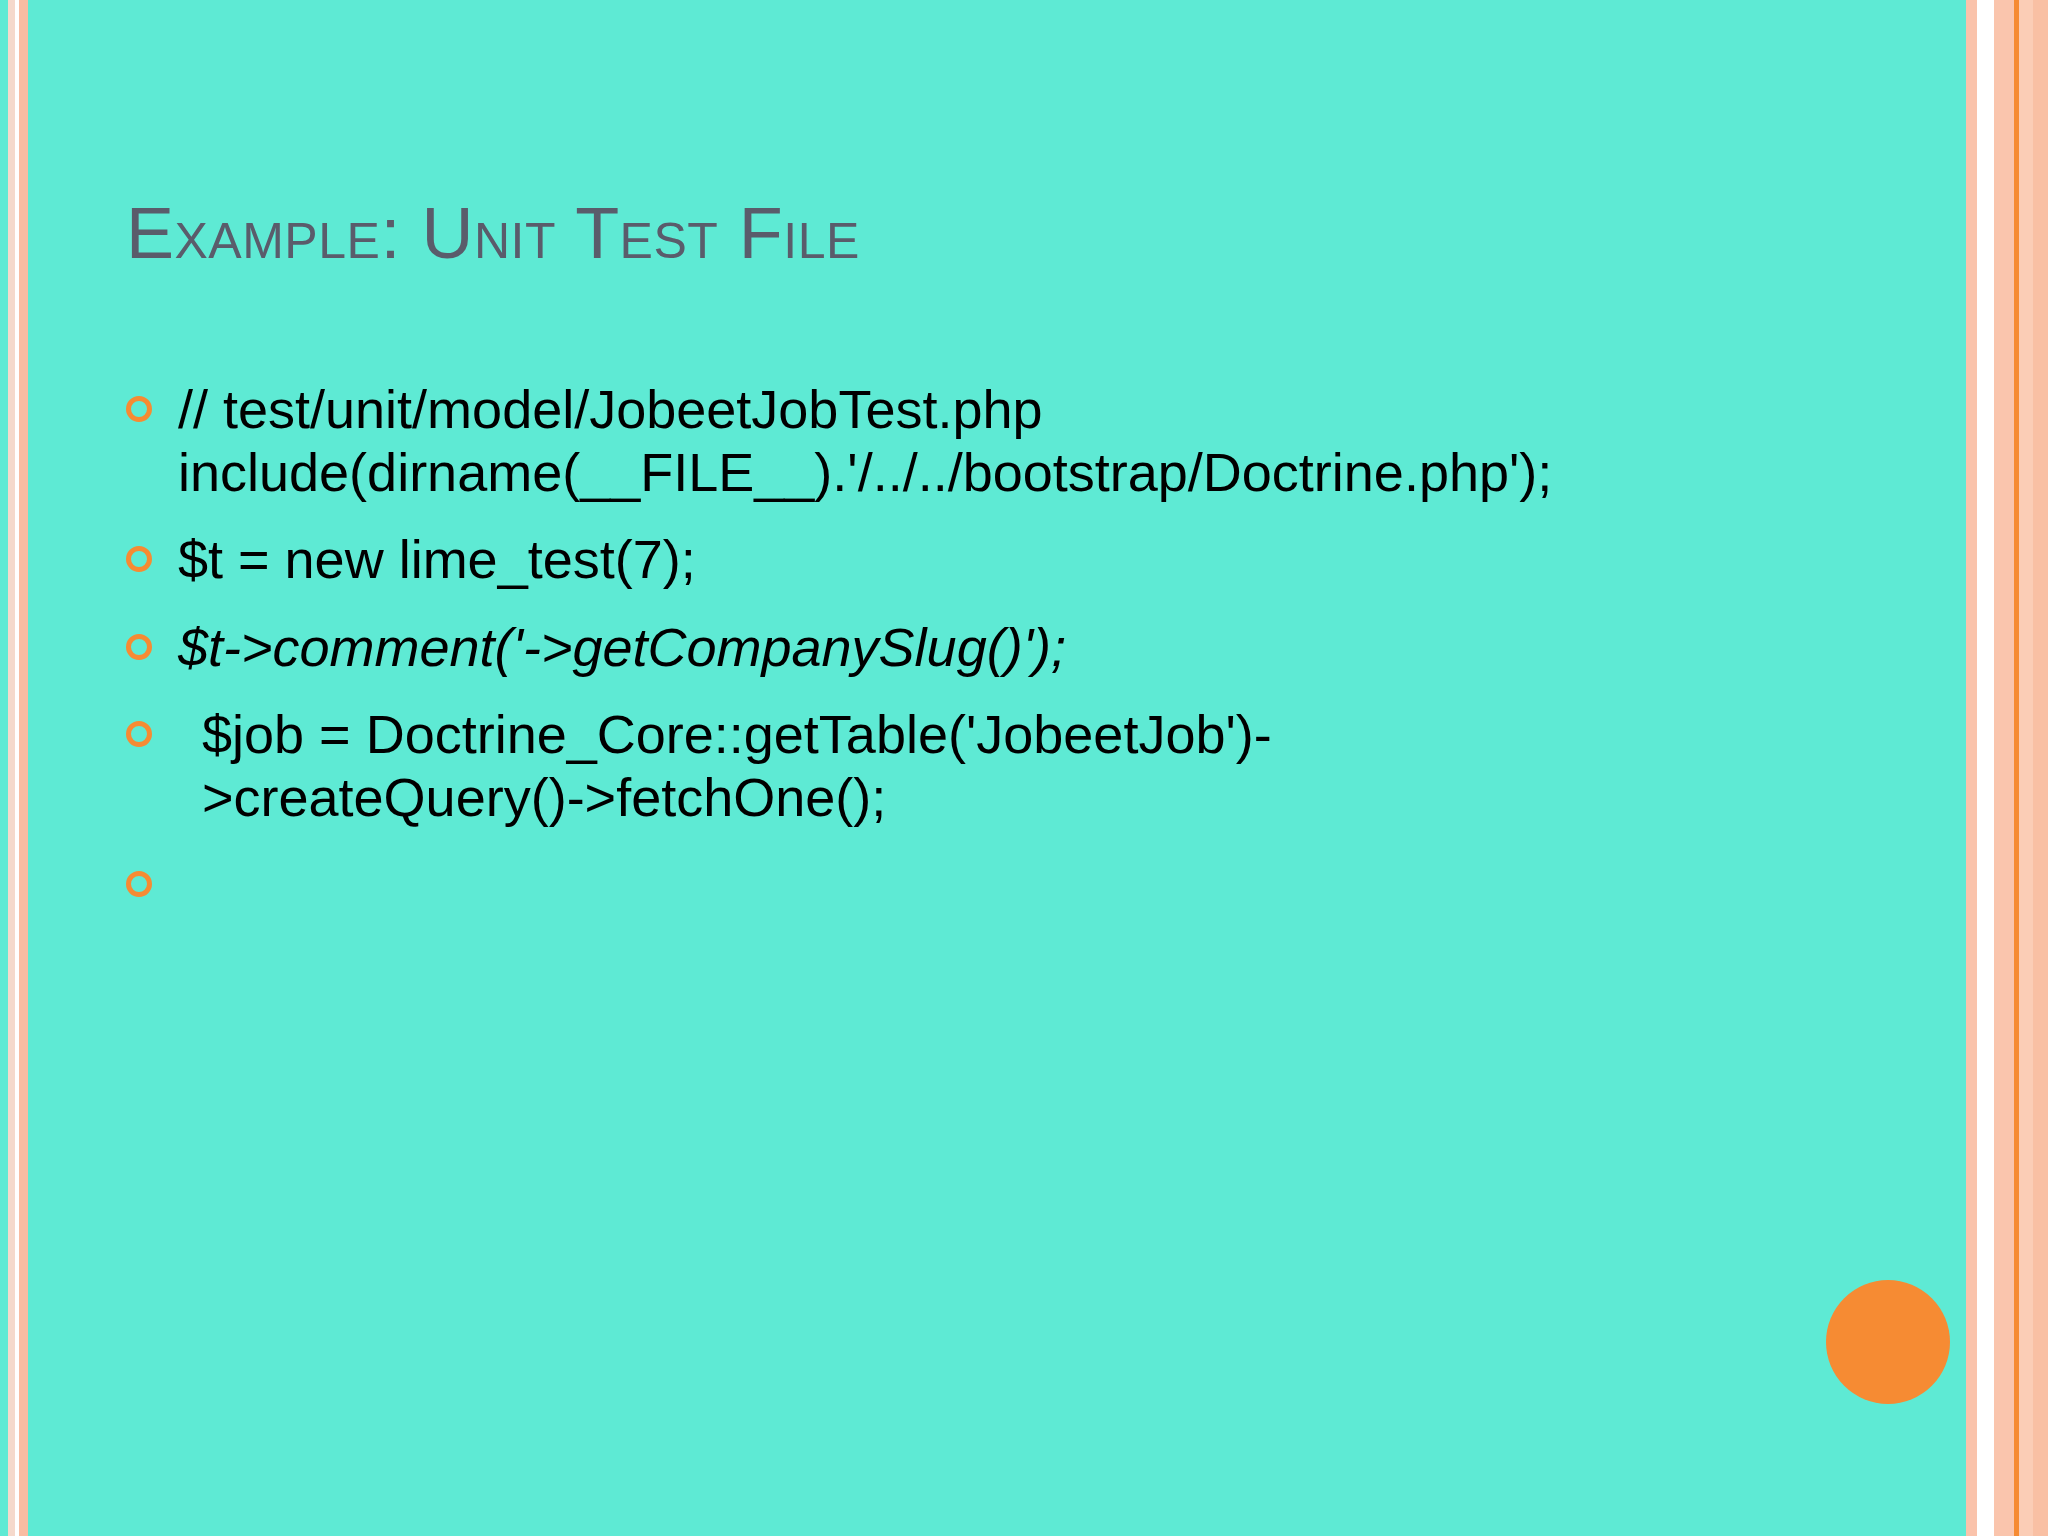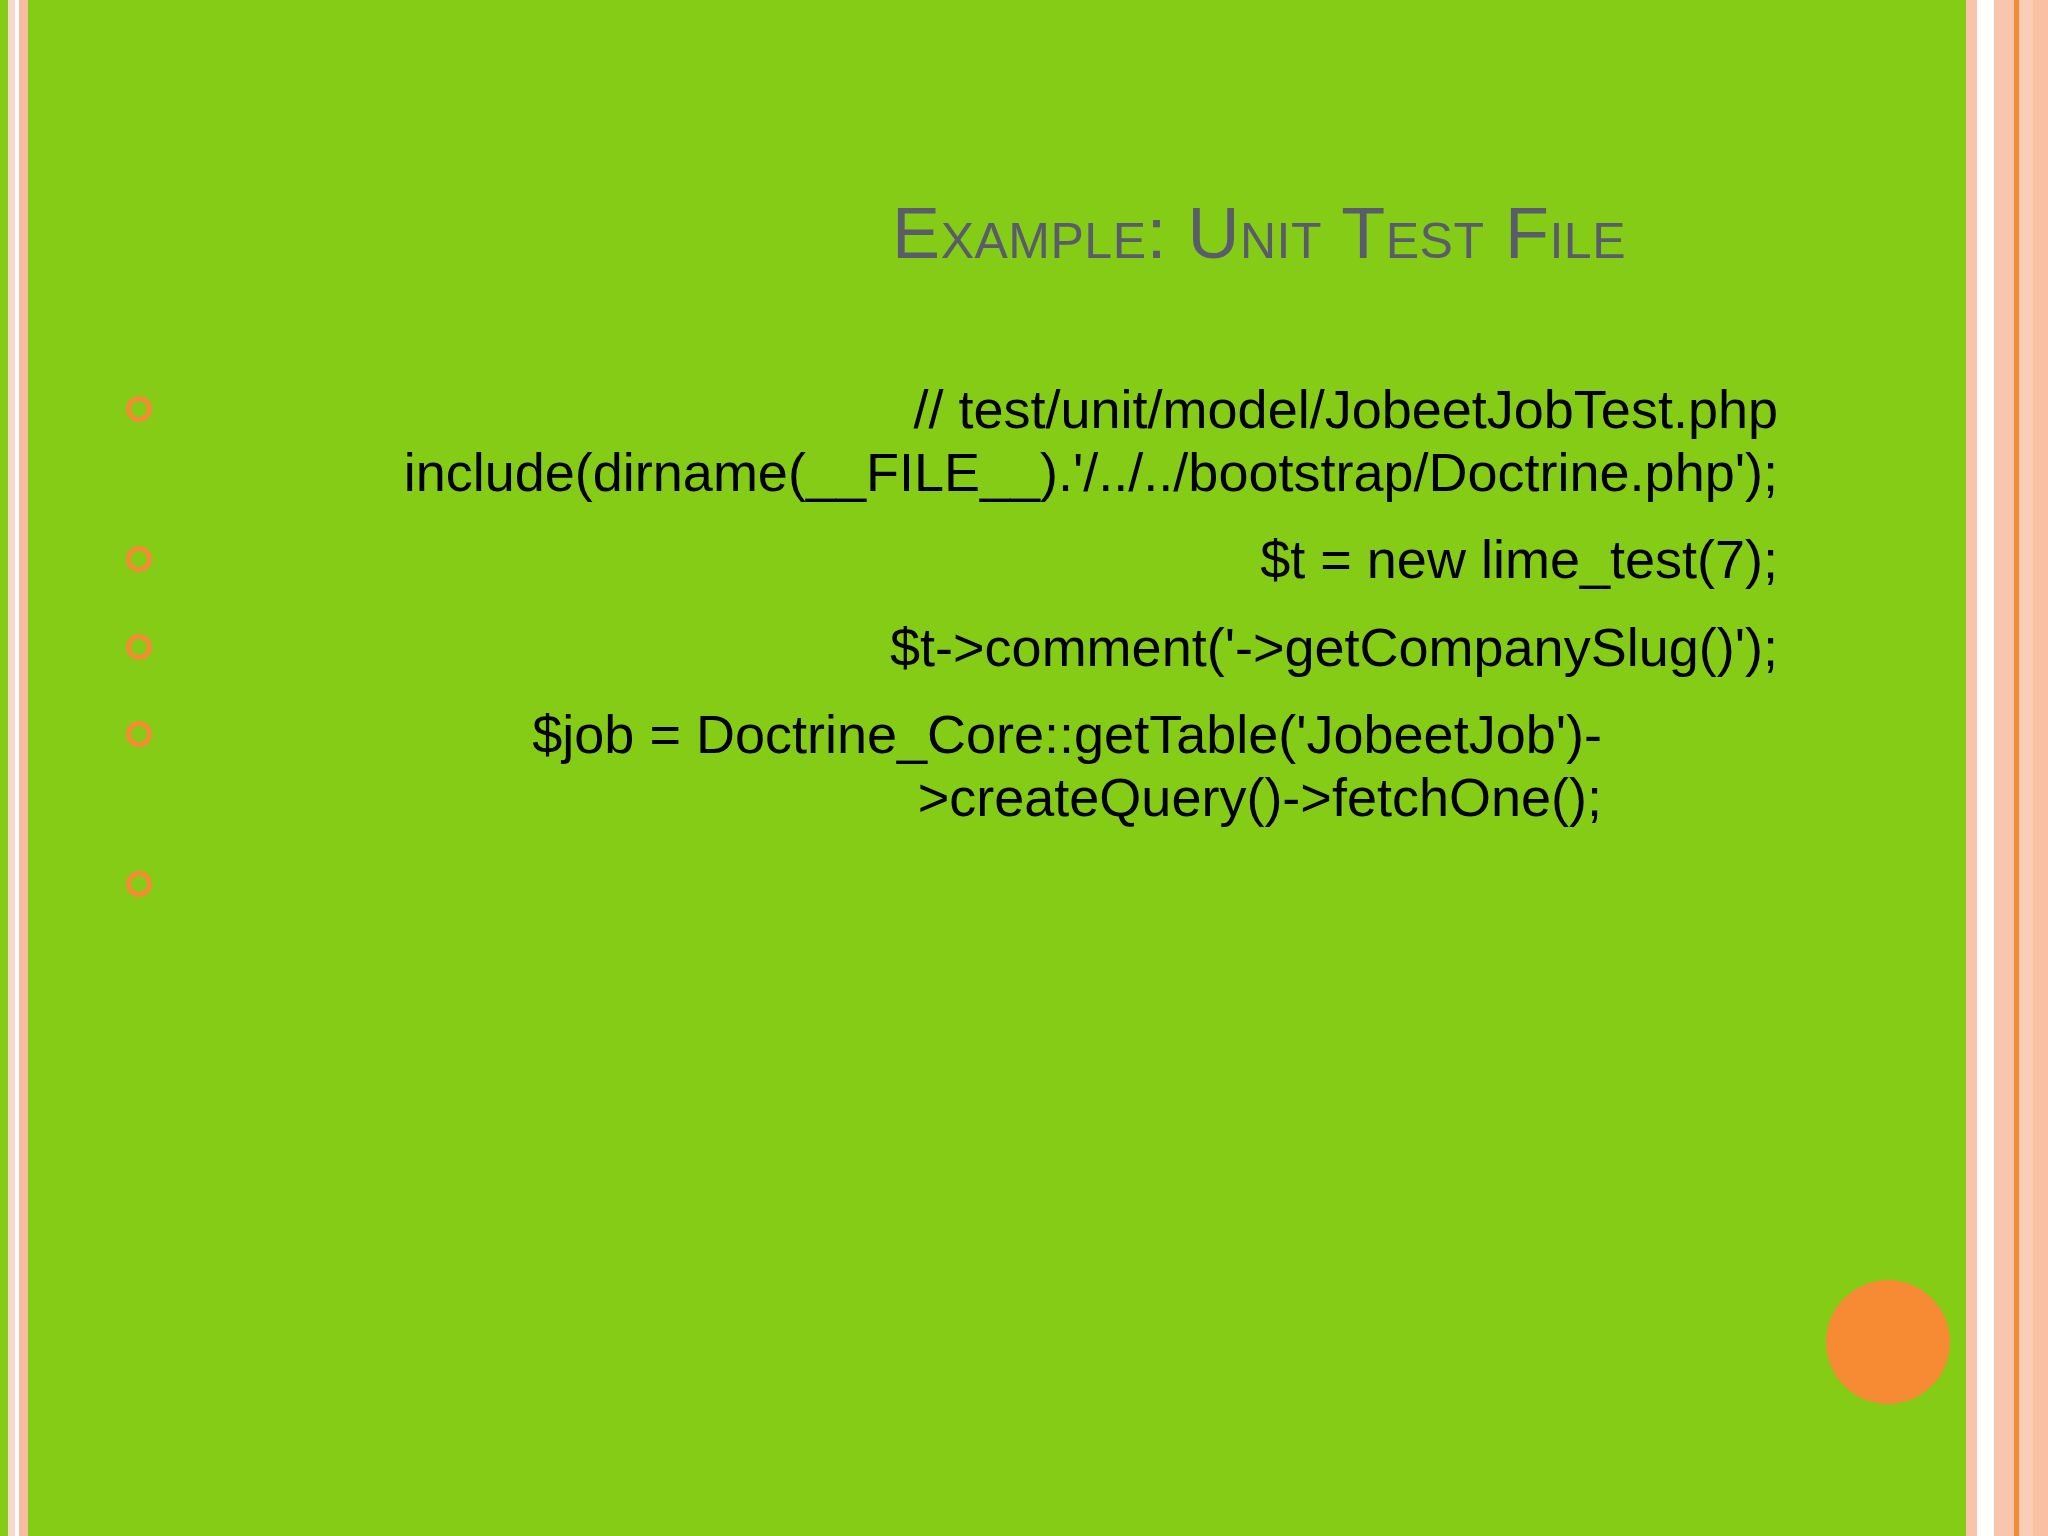--- a/index.html
+++ b/index.html
@@ -5,23 +5,22 @@
   * { margin:0; padding:0; box-sizing:border-box; }
   html, body { width:2048px; height:1536px; }
   body {
     font-family:"Liberation Sans", sans-serif;
     background:#ffffff;
     overflow:hidden;
   }
   .slide {
     position:relative;
     width:2048px; height:1536px;
-    background:#84cc16;
+    background:#5eead4;
     overflow:hidden;
-    text-align:right;
   }
 
   
   .lb { position:absolute; top:0; bottom:0; }
   .lb-1 { left:8px;  width:7px;  background:#F5D9CC; }
   .lb-2 { left:15px; width:4px;  background:#FFFFFF; }
   .lb-3 { left:19px; width:9px;  background:#F9BCA2; }
 
   
   .rb { position:absolute; top:0; bottom:0; }
@@ -70,21 +69,21 @@
     flex:1 1 auto;
     font-size:54px;
     line-height:1.17;
     color:#000000;
     word-break:break-word;
   }
 
   
   .w1 .bullet-text { max-width:1600px; }
   .w2 .bullet-text { max-width:1600px; }
-  .w3 .bullet-text { max-width:1600px; }
+  .w3 .bullet-text { max-width:1600px;font-style:italic; }
   .w4 .bullet-text { max-width:1400px;margin-left:24px; }
   .w5 .bullet-text { max-width:1310px; }
 
   
   .disc {
     position:absolute;
     left:1826px; top:1280px;
     width:124px; height:124px;
     border-radius:50%;
     background:#F68B33;

